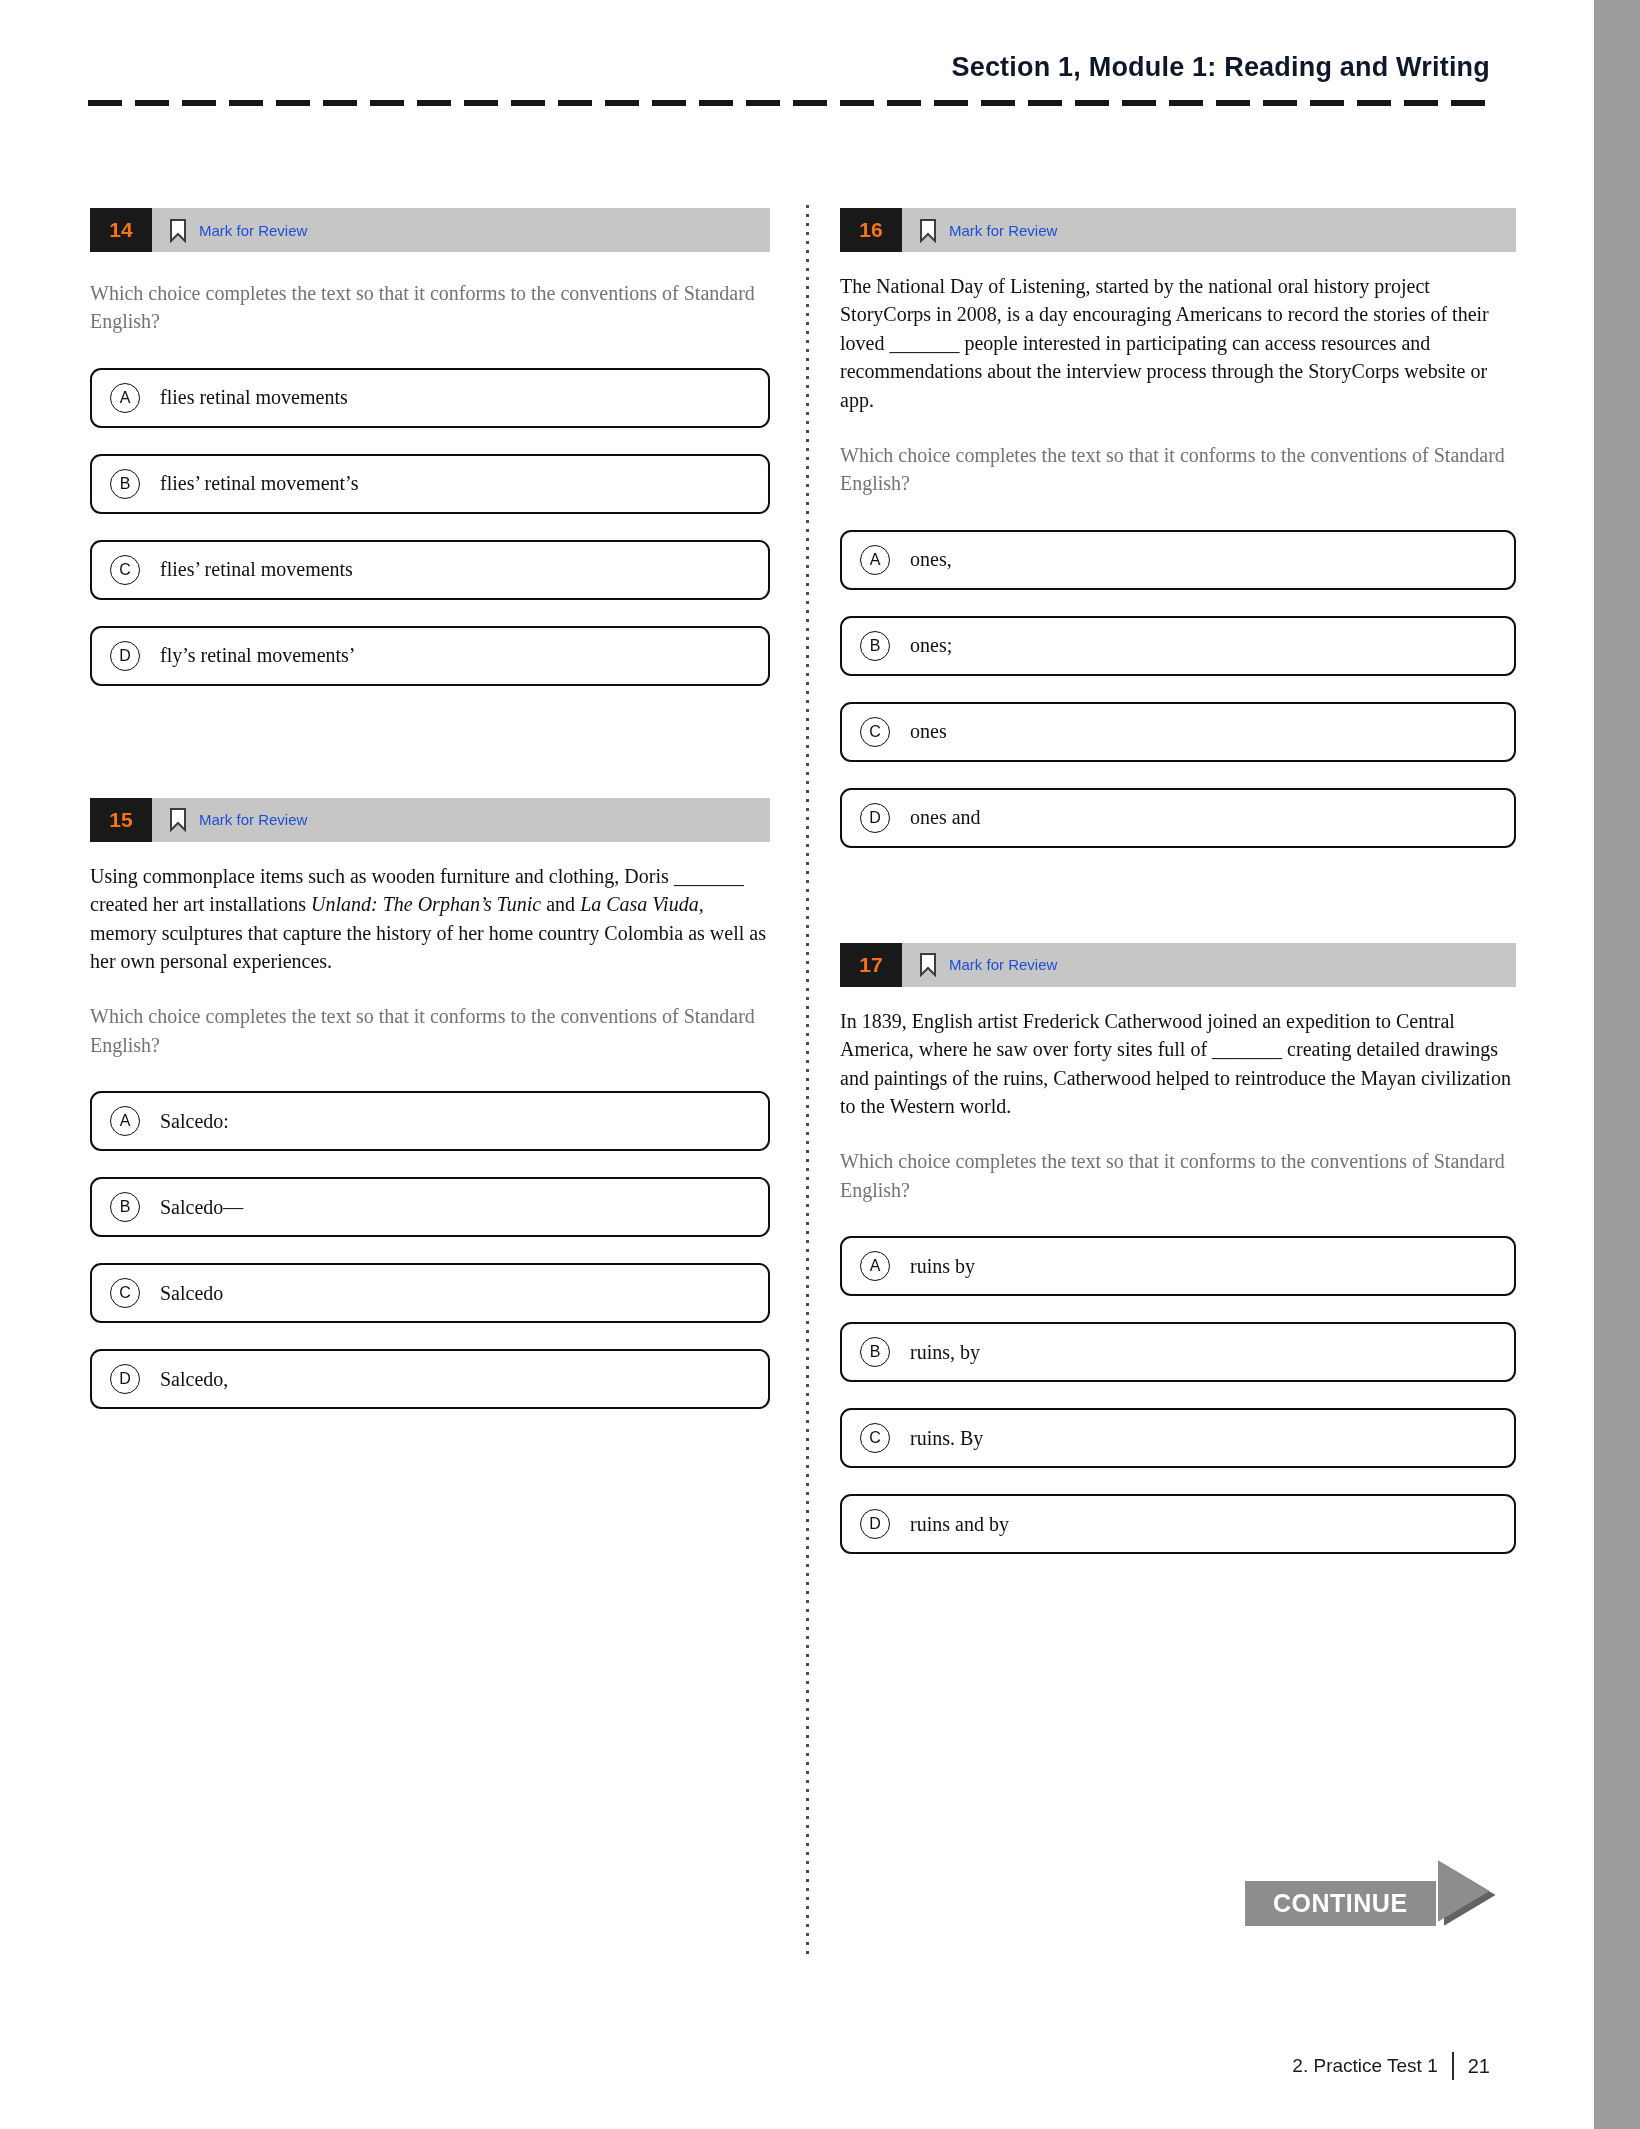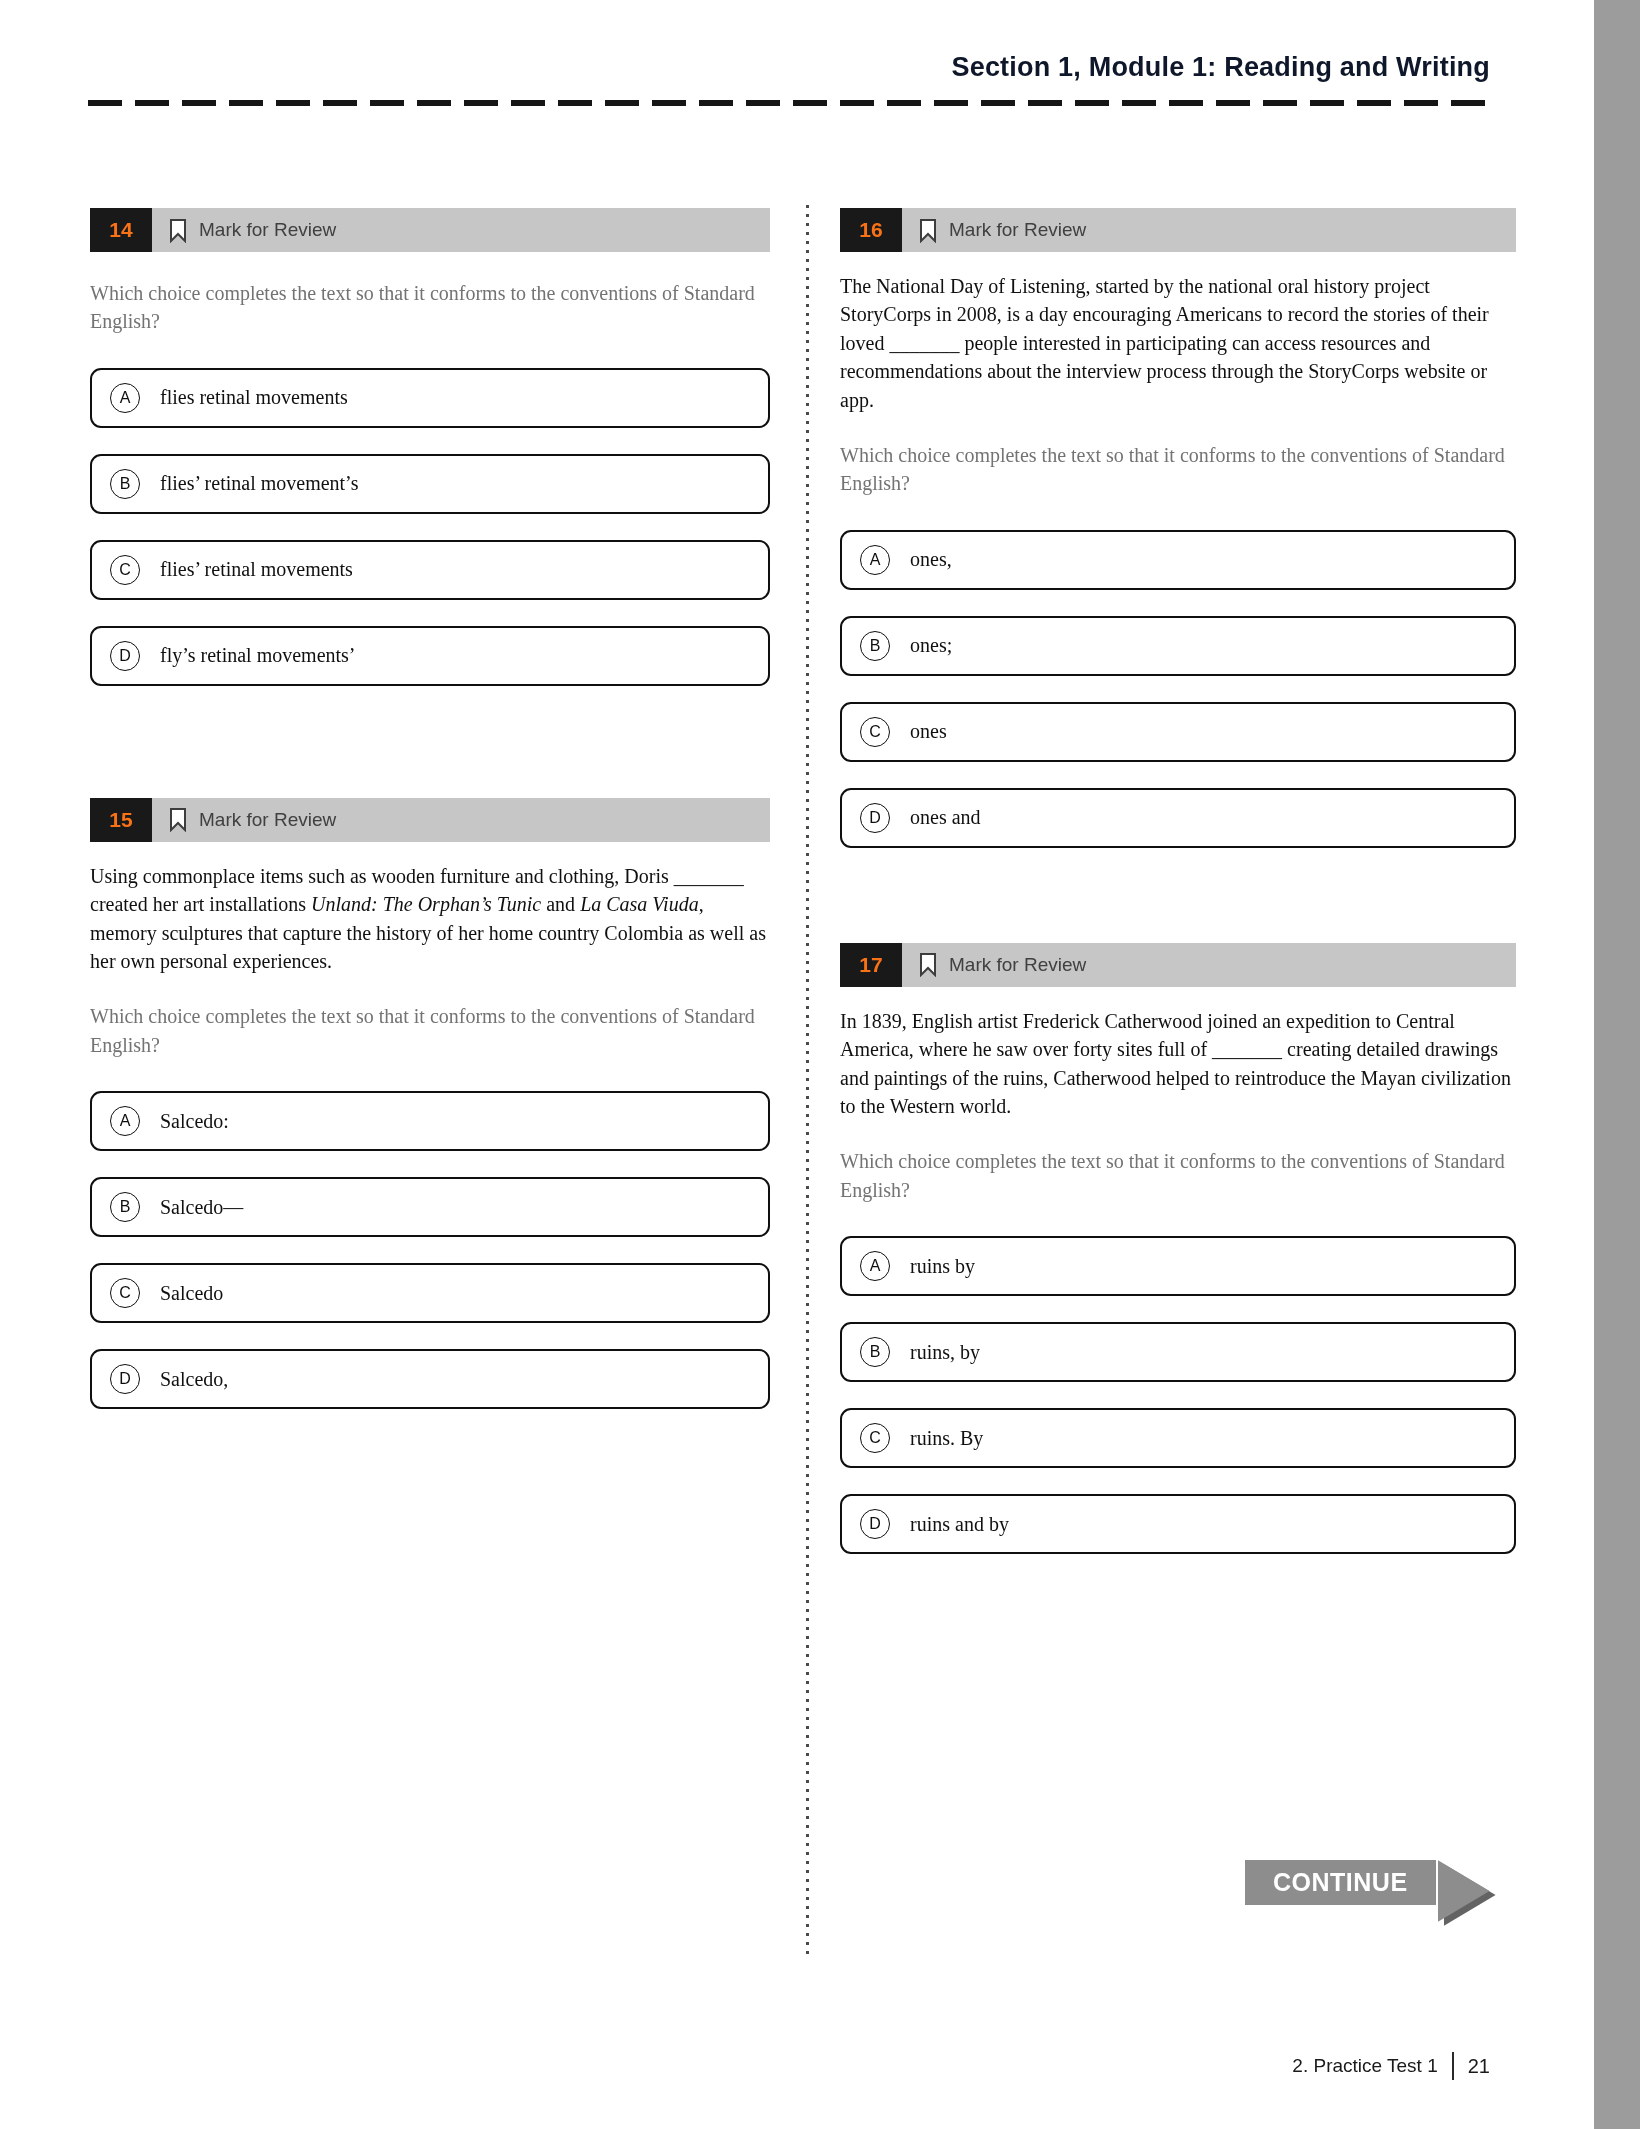--- a/index.html
+++ b/index.html
@@ -45,21 +45,21 @@
   .q-num {
     width:62px; background:#191919; color:#f97316;
     display:flex; align-items:center; justify-content:center;
     font-size:21px; font-weight:bold;
   }
   .q-mark {
     display:flex; align-items:center; gap:11px; padding-left:16px;
     cursor:pointer;
   }
   .bookmark { display:flex; align-items:center; }
-  .mark-label { font-size:19px; color:#404040; }
+  .mark-label { font-size:15px; color:#1d4ed8; }
 
   .passage {
     margin-top:20px;
     font-family:"Liberation Serif", serif;
     font-size:20px; line-height:1.42; color:#101010;
   }
   .prompt {
     margin-top:27px;
     font-family:"Liberation Serif", serif;
     font-size:20px; line-height:1.42; color:#737373;
@@ -77,21 +77,21 @@
     border:1.8px solid #0f0f0f; border-radius:50%;
     display:flex; align-items:center; justify-content:center;
     font-size:16px; color:#0f0f0f;
   }
   .choice-text {
     font-family:"Liberation Serif", serif; font-size:20px; color:#101010;text-align:right;
   }
 
   .continue-wrap {
     position:absolute; top:1860px; left:1245px;
-    display:flex; align-items:flex-start;
+    display:flex; align-items:flex-end;
   }
   .continue-box {
     background:#8d8d8d; color:#ffffff;
     font-size:25px; font-weight:bold; letter-spacing:0.5px;
     padding:8px 28px;
   }
   .continue-arrow-wrap { position:relative; width:58px; height:66px; margin-left:2px; }
   .continue-arrow-wrap .arrow {
     position:absolute; width:52px; height:62px;
     clip-path:polygon(0 0, 100% 50%, 0 100%);

